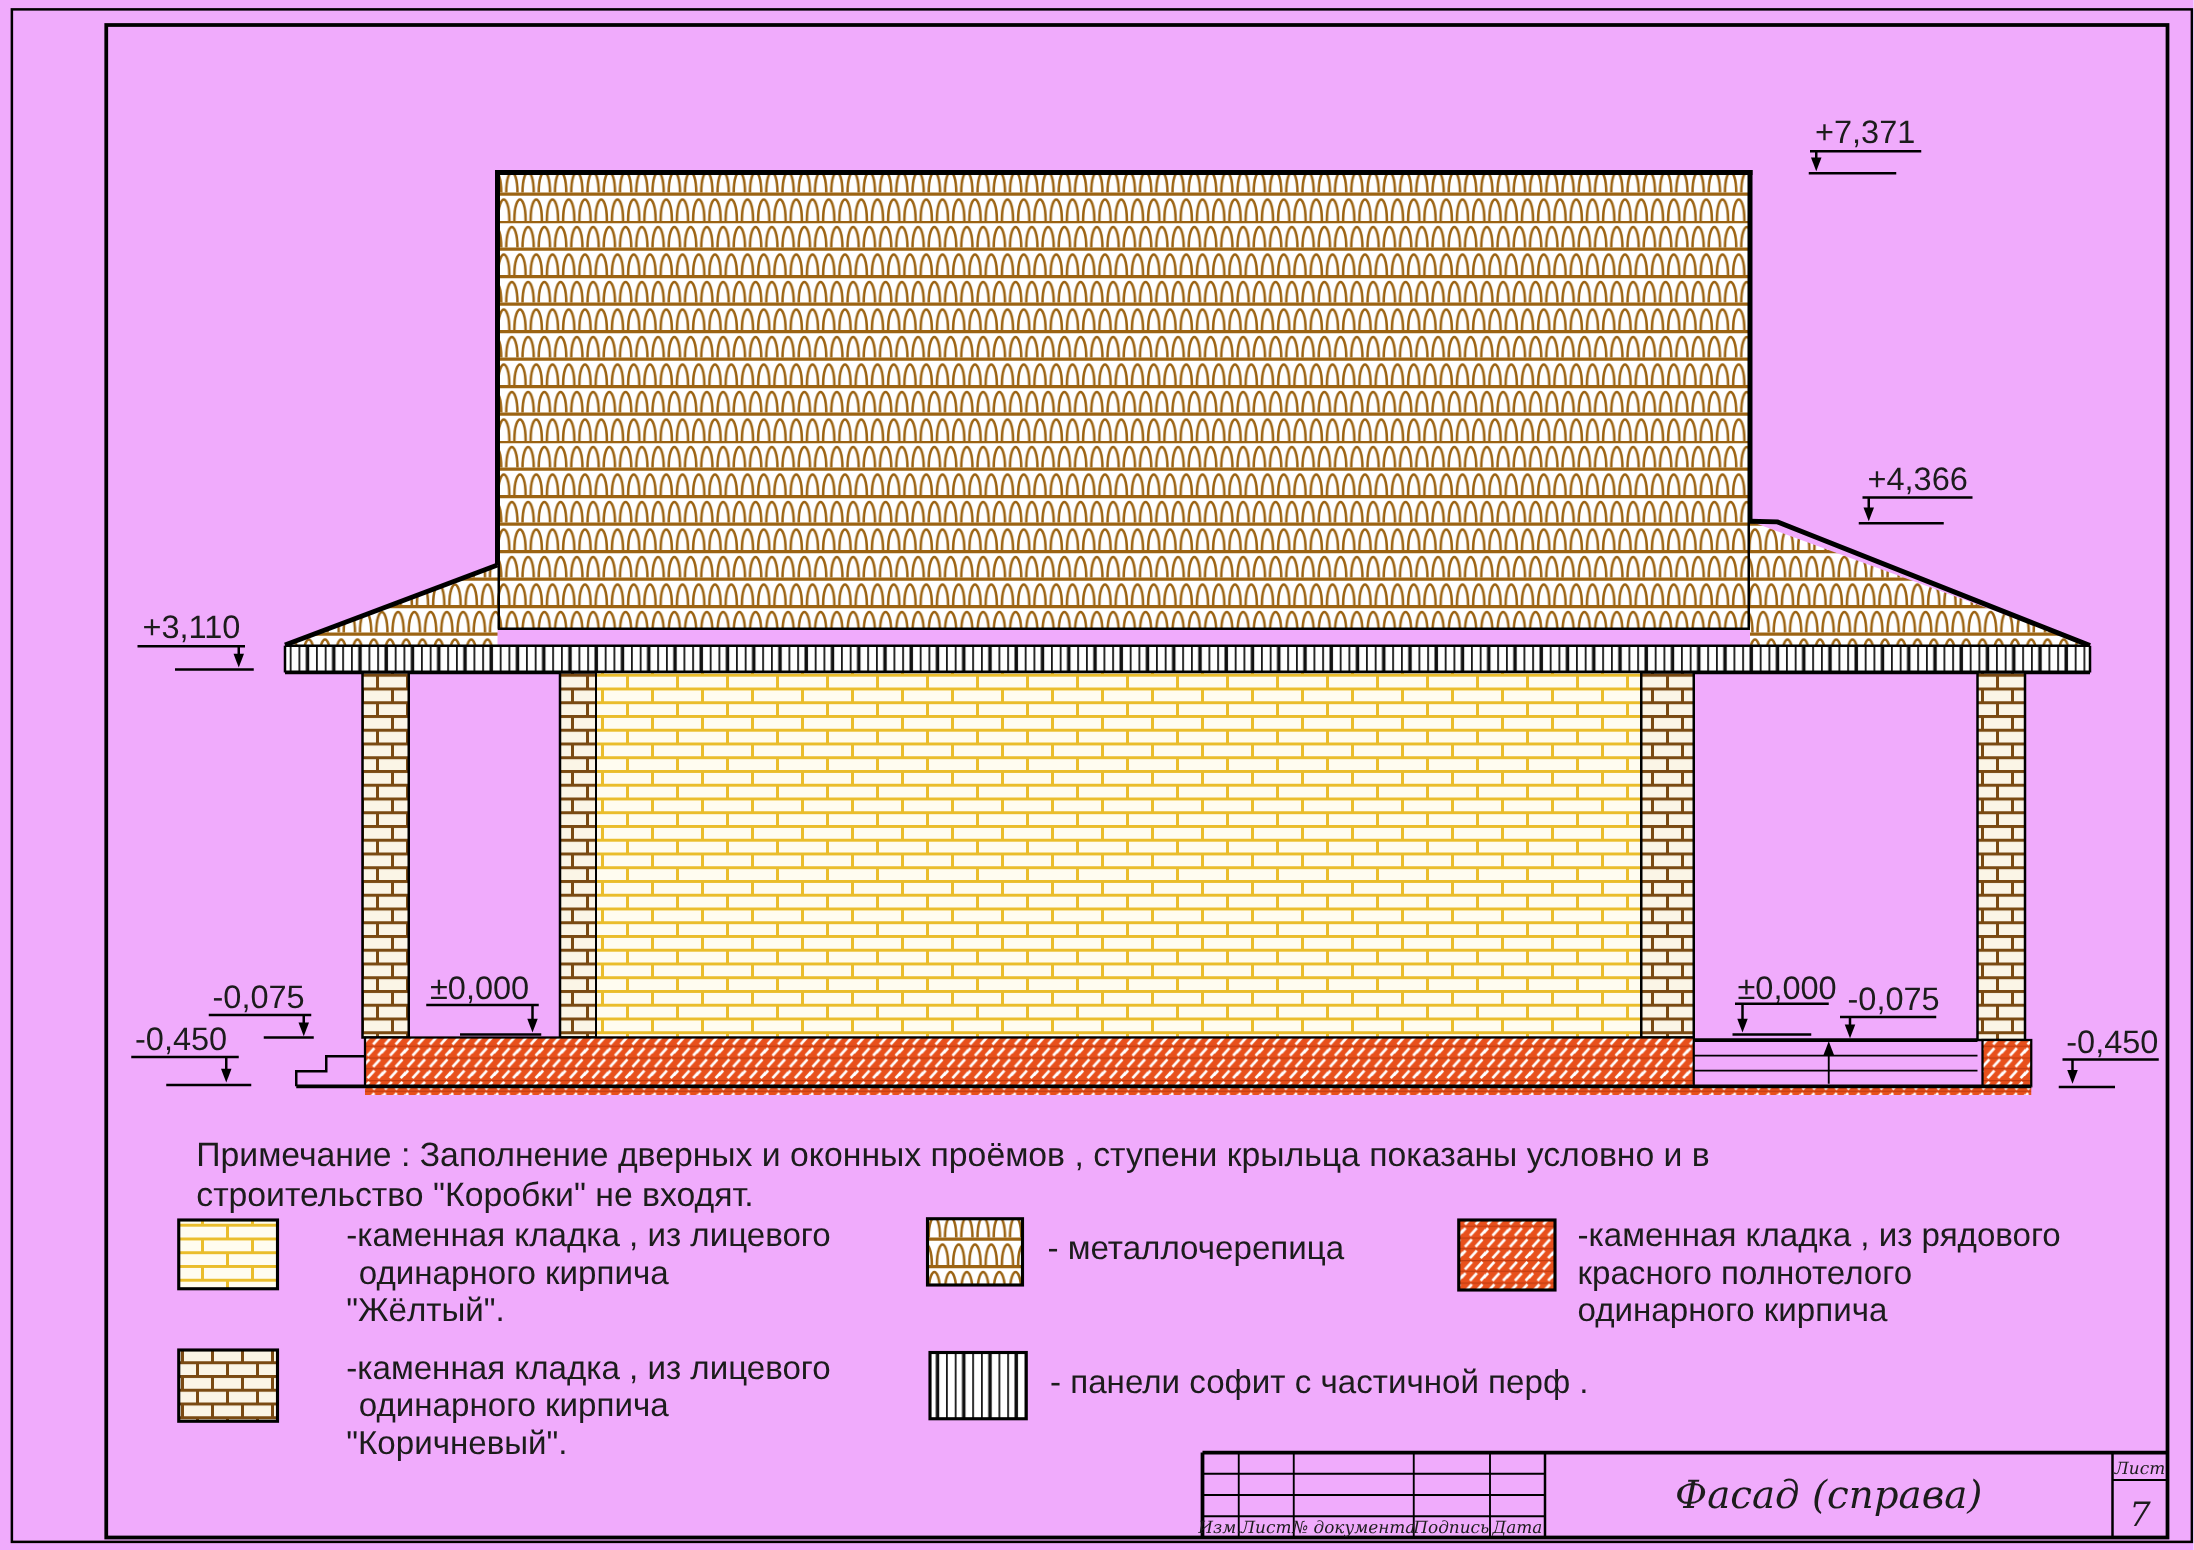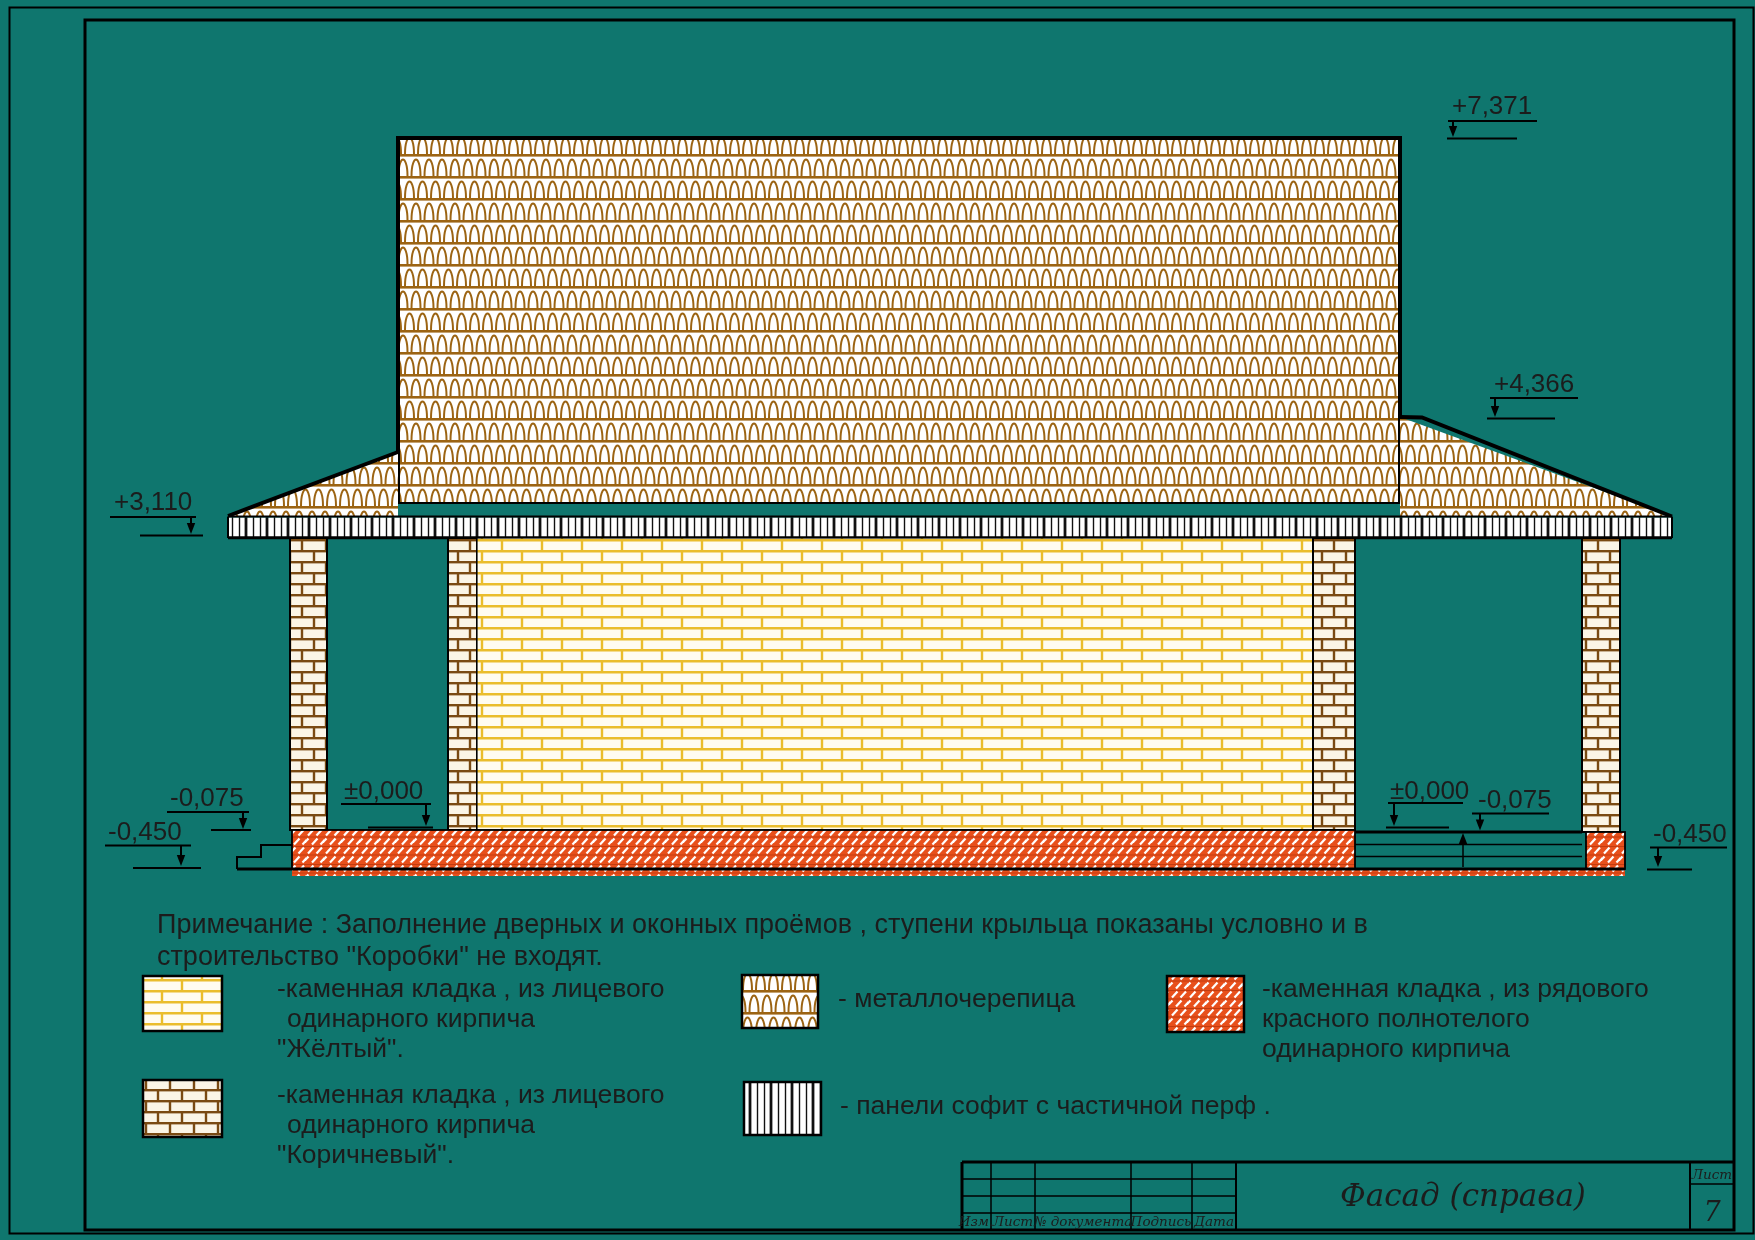--- a/index.html
+++ b/index.html
@@ -1,16 +1,16 @@
 <!DOCTYPE html>
 <html><head>
 <meta charset="utf-8">
 <style>
   html,body{margin:0;padding:0;background:#ffffff;}
-  .page{position:relative;width:1755px;height:1240px;background:#0f766e;overflow:hidden;}
+  .page{position:relative;width:1755px;height:1240px;background:#f0abfc;overflow:hidden;}
   svg{position:absolute;left:0;top:0;}
   .s1{stroke:#000;stroke-width:1.5;fill:none;}
   .s2{stroke:#000;stroke-width:2;fill:none;}
   .s3{stroke:#000;stroke-width:3;fill:none;}
   .s4{stroke:#000;stroke-width:4;fill:none;}
   .arrow{fill:#000;stroke:none;}
   text.ann{font:26px "Liberation Sans", sans-serif;fill:#1c1c1c;}
   text.note{font:27px "Liberation Sans", sans-serif;fill:#1c1c1c;}
   text.leg{font:26.5px "Liberation Sans", sans-serif;fill:#1c1c1c;}
   text.tb{font:italic 13.5px "DejaVu Serif", serif;fill:#1c1c1c;}

